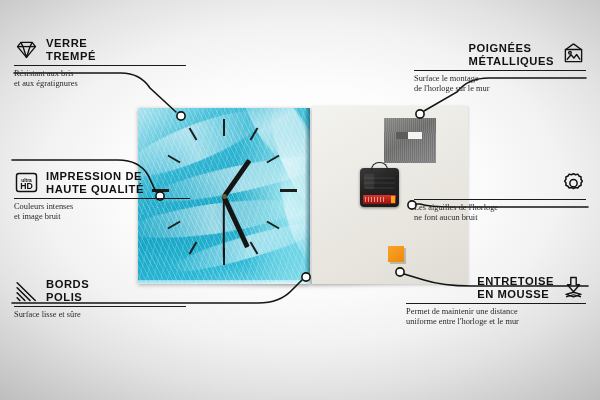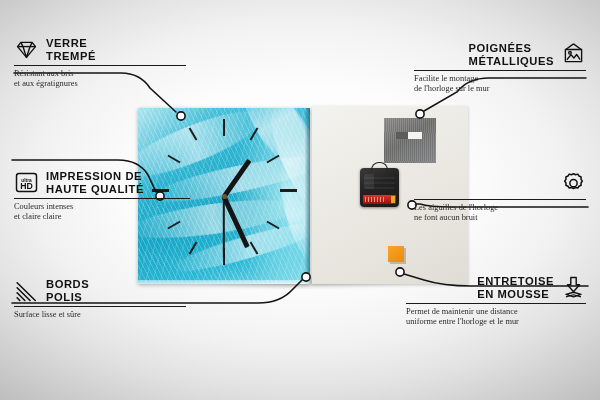--- a/index.html
+++ b/index.html
@@ -239,21 +239,21 @@
         <text x="12" y="18.3" text-anchor="middle" font-family="Liberation Sans, sans-serif" font-size="8.4" font-weight="700" fill="#111">HD</text>
       </svg>
       <div class="co-title">
         <div>IMPRESSION DE</div>
         <div>HAUTE QUALITÉ</div>
       </div>
     </div>
     <div class="co-rule"></div>
     <div class="co-desc">
       <span>Couleurs intenses</span>
-      <span>et claire claire</span>
+      <span>et image bruit</span>
     </div>
   </div>
 
   <div class="callout left" style="left:14px; top:278px;">
     <div class="co-head">
       <svg class="co-icon" viewBox="0 0 24 24">
         <g stroke="#111" stroke-width="1.5" stroke-linecap="round">
           <line x1="3" y1="4.6" x2="20.4" y2="21.6"></line>
           <line x1="3" y1="9.4" x2="15.4" y2="21.6"></line>
           <line x1="3" y1="14.2" x2="10.4" y2="21.6"></line>
@@ -281,21 +281,21 @@
           <circle cx="8.6" cy="10.4" r="1.25"></circle>
         </g>
       </svg>
       <div class="co-title">
         <div>POIGNÉES</div>
         <div>MÉTALLIQUES</div>
       </div>
     </div>
     <div class="co-rule"></div>
     <div class="co-desc">
-      <span>Facilite le montage</span>
+      <span>Surface le montage</span>
       <span>de l'horloge sur le mur</span>
     </div>
   </div>
 
   <div class="callout right" style="left:414px; top:171px;">
     <div class="co-head">
       <svg class="co-icon" viewBox="0 0 24 24">
         <g fill="none" stroke="#111" stroke-width="1.45" stroke-linejoin="round">
           <path d="M12,2.6 l2.0,1.0 2.1,-0.6 1.2,1.8 2.0,0.9 -0.1,2.2 1.3,1.8 -1.3,1.8 0.1,2.2 -2.0,0.9 -1.2,1.8 -2.1,-0.6 -2.0,1.0 -2.0,-1.0 -2.1,0.6 -1.2,-1.8 -2.0,-0.9 0.1,-2.2 -1.3,-1.8 1.3,-1.8 -0.1,-2.2 2.0,-0.9 1.2,-1.8 2.1,0.6 Z"></path>
           <circle cx="12" cy="11.7" r="3.5"></circle>

